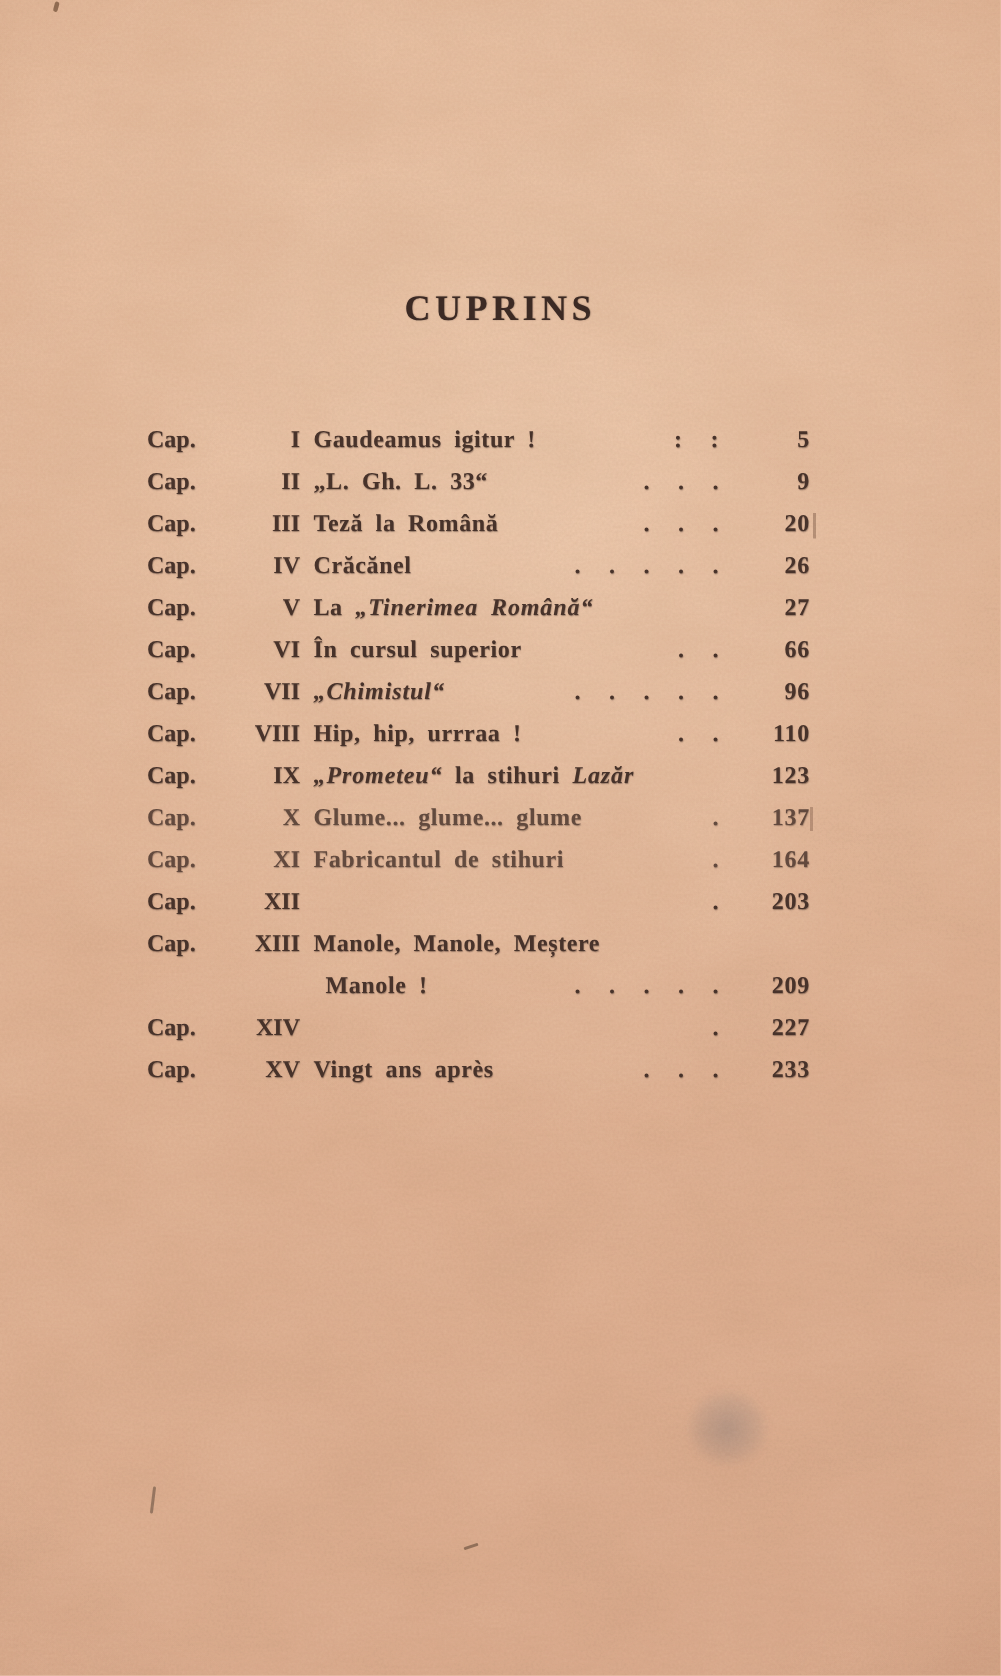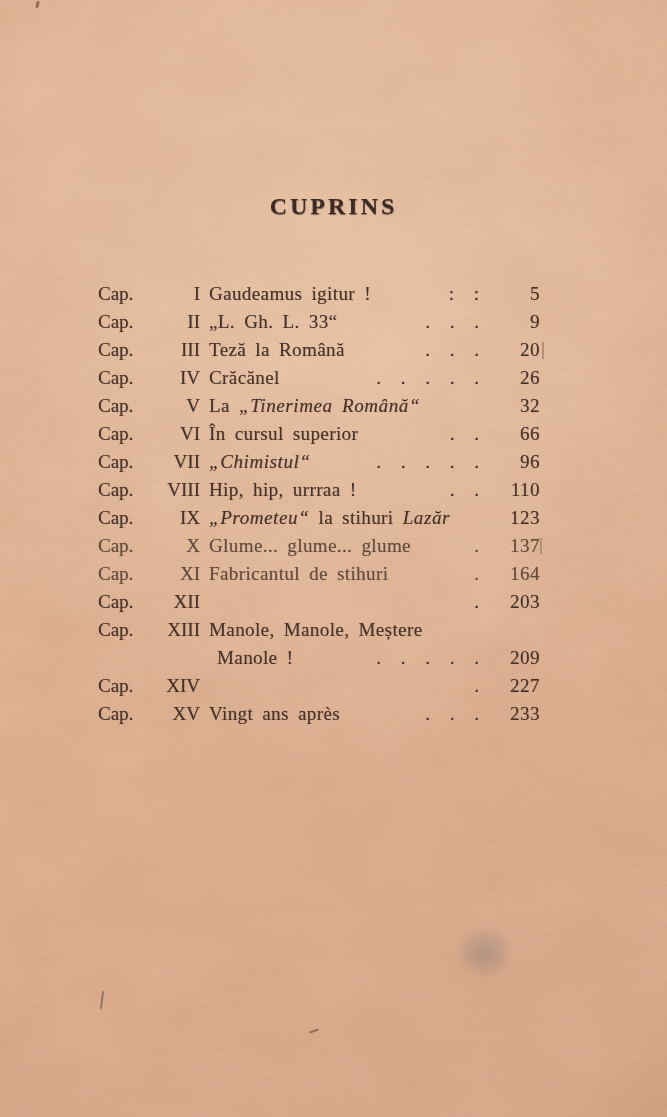--- a/index.html
+++ b/index.html
@@ -21,23 +21,24 @@
     color: #3e2c26;
     text-shadow: 0.4px 0.5px 0.9px rgba(55,38,32,0.55);
     z-index: 2;
   }
   .toc {
     position: absolute; top: 280px; left: 98px; right: 127px;
     z-index: 2;
   }
   .row {
     display: flex; align-items: center;
-    height: 28px; font-size: 19px; line-height: 28px;
+    height: 28px; font-size: 16px; line-height: 28px;
     white-space: nowrap;
     text-shadow: 0.3px 0.4px 0.8px rgba(60,42,35,0.45);
+    font-weight: bold;
   }
   .cap  { width: 48px; flex: none; }
   .num  { width: 54px; flex: none; text-align: right; }
   .ttl  { flex: none; padding-left: 9px; letter-spacing: 0.4px; word-spacing: 4px; }
   .ttl i { letter-spacing: 0.6px; margin-top: 23px; }
   .dots { flex: 1; text-align: right; padding-right: 18px; word-spacing: 13px; letter-spacing: 1px; overflow: hidden; }
   .pg   { width: 42px; flex: none; text-align: right; letter-spacing: 0.5px; }
   .row.faded { opacity: 0.82; }
   .row.cont .ttl { padding-left: 17px; }
   
@@ -102,21 +103,21 @@
       <span class="ttl"><span>Crăcănel</span><i></i><span></span><i></i></span>
       <span class="dots">. . . . .</span>
       <span class="pg">26</span>
     </div>
 
     <div class="row">
       <span class="cap">Cap.</span>
       <span class="num">V</span>
       <span class="ttl"><span>La </span><i>„Tinerimea Română“</i><span></span><i></i></span>
       <span class="dots"></span>
-      <span class="pg">32</span>
+      <span class="pg">27</span>
     </div>
 
     <div class="row">
       <span class="cap">Cap.</span>
       <span class="num">VI</span>
       <span class="ttl"><span>În cursul superior</span><i></i><span></span><i></i></span>
       <span class="dots">. .</span>
       <span class="pg">66</span>
     </div>
 

